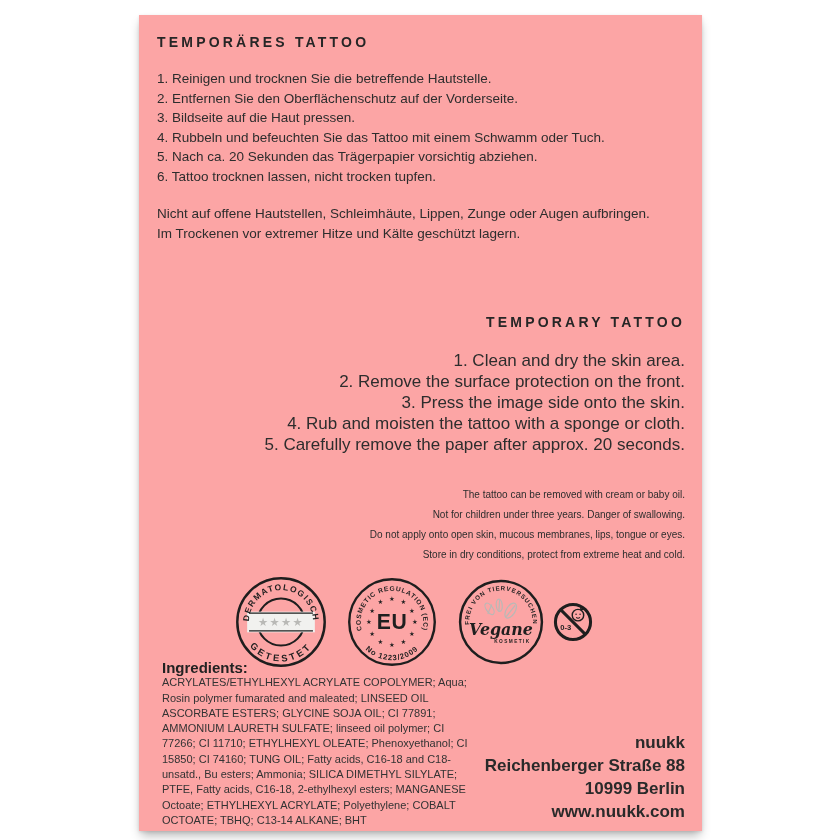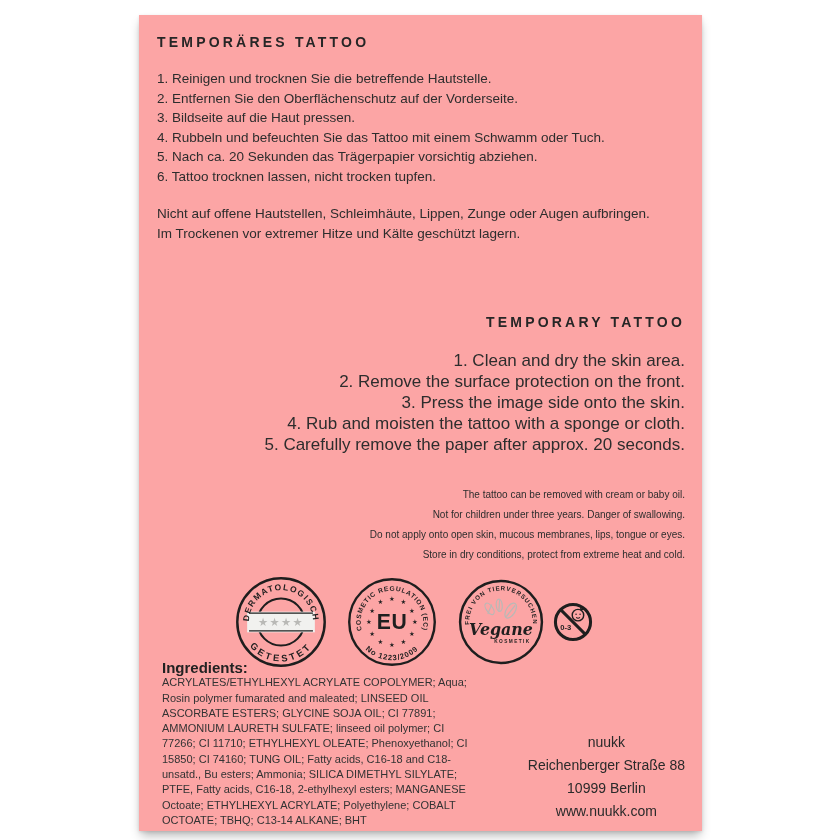--- a/index.html
+++ b/index.html
@@ -23,21 +23,21 @@
   .de-steps{left:18px;top:54px;font-size:13.5px;line-height:19.5px;}
   .de-warnings{left:18px;top:189px;font-size:13.5px;line-height:19.5px;}
   .en-title{right:17px;top:299px;text-align:right;margin-left:8px;}
   .en-steps{right:17px;top:335px;font-size:17px;line-height:21px;text-align:right;}
   .en-warnings{right:17px;top:470px;font-size:10px;line-height:20px;text-align:right;}
   .ingredients{
     position:absolute;left:23px;top:645px;width:306px;
     font-size:11px;line-height:15.3px;white-space:normal;color:#333;
   }
   .ingredients .label{font-weight:700;font-size:15px;color:#222;}
-  .address{right:17px;top:716px;font-size:14px;line-height:23px;text-align:center;font-weight:400;color:#2a2a2a;}
+  .address{right:17px;top:716px;font-size:17px;line-height:23px;text-align:right;font-weight:700;color:#2a2a2a;}
   .badge{position:absolute;}
   .badge-1{left:95px;top:560px;}
   .badge-2{left:207px;top:561px;}
   .badge-3{left:318px;top:563px;}
   .badge-4{left:413px;top:586px;}
   svg text{fill:#1f1f1f;}
   .curved{font-family:"Liberation Sans","DejaVu Sans",sans-serif;font-weight:600;}
   .star-gray{fill:#b9b9b6;}
   .script{font-family:"DejaVu Serif",serif;font-style:italic;font-weight:700;}
 </style>

